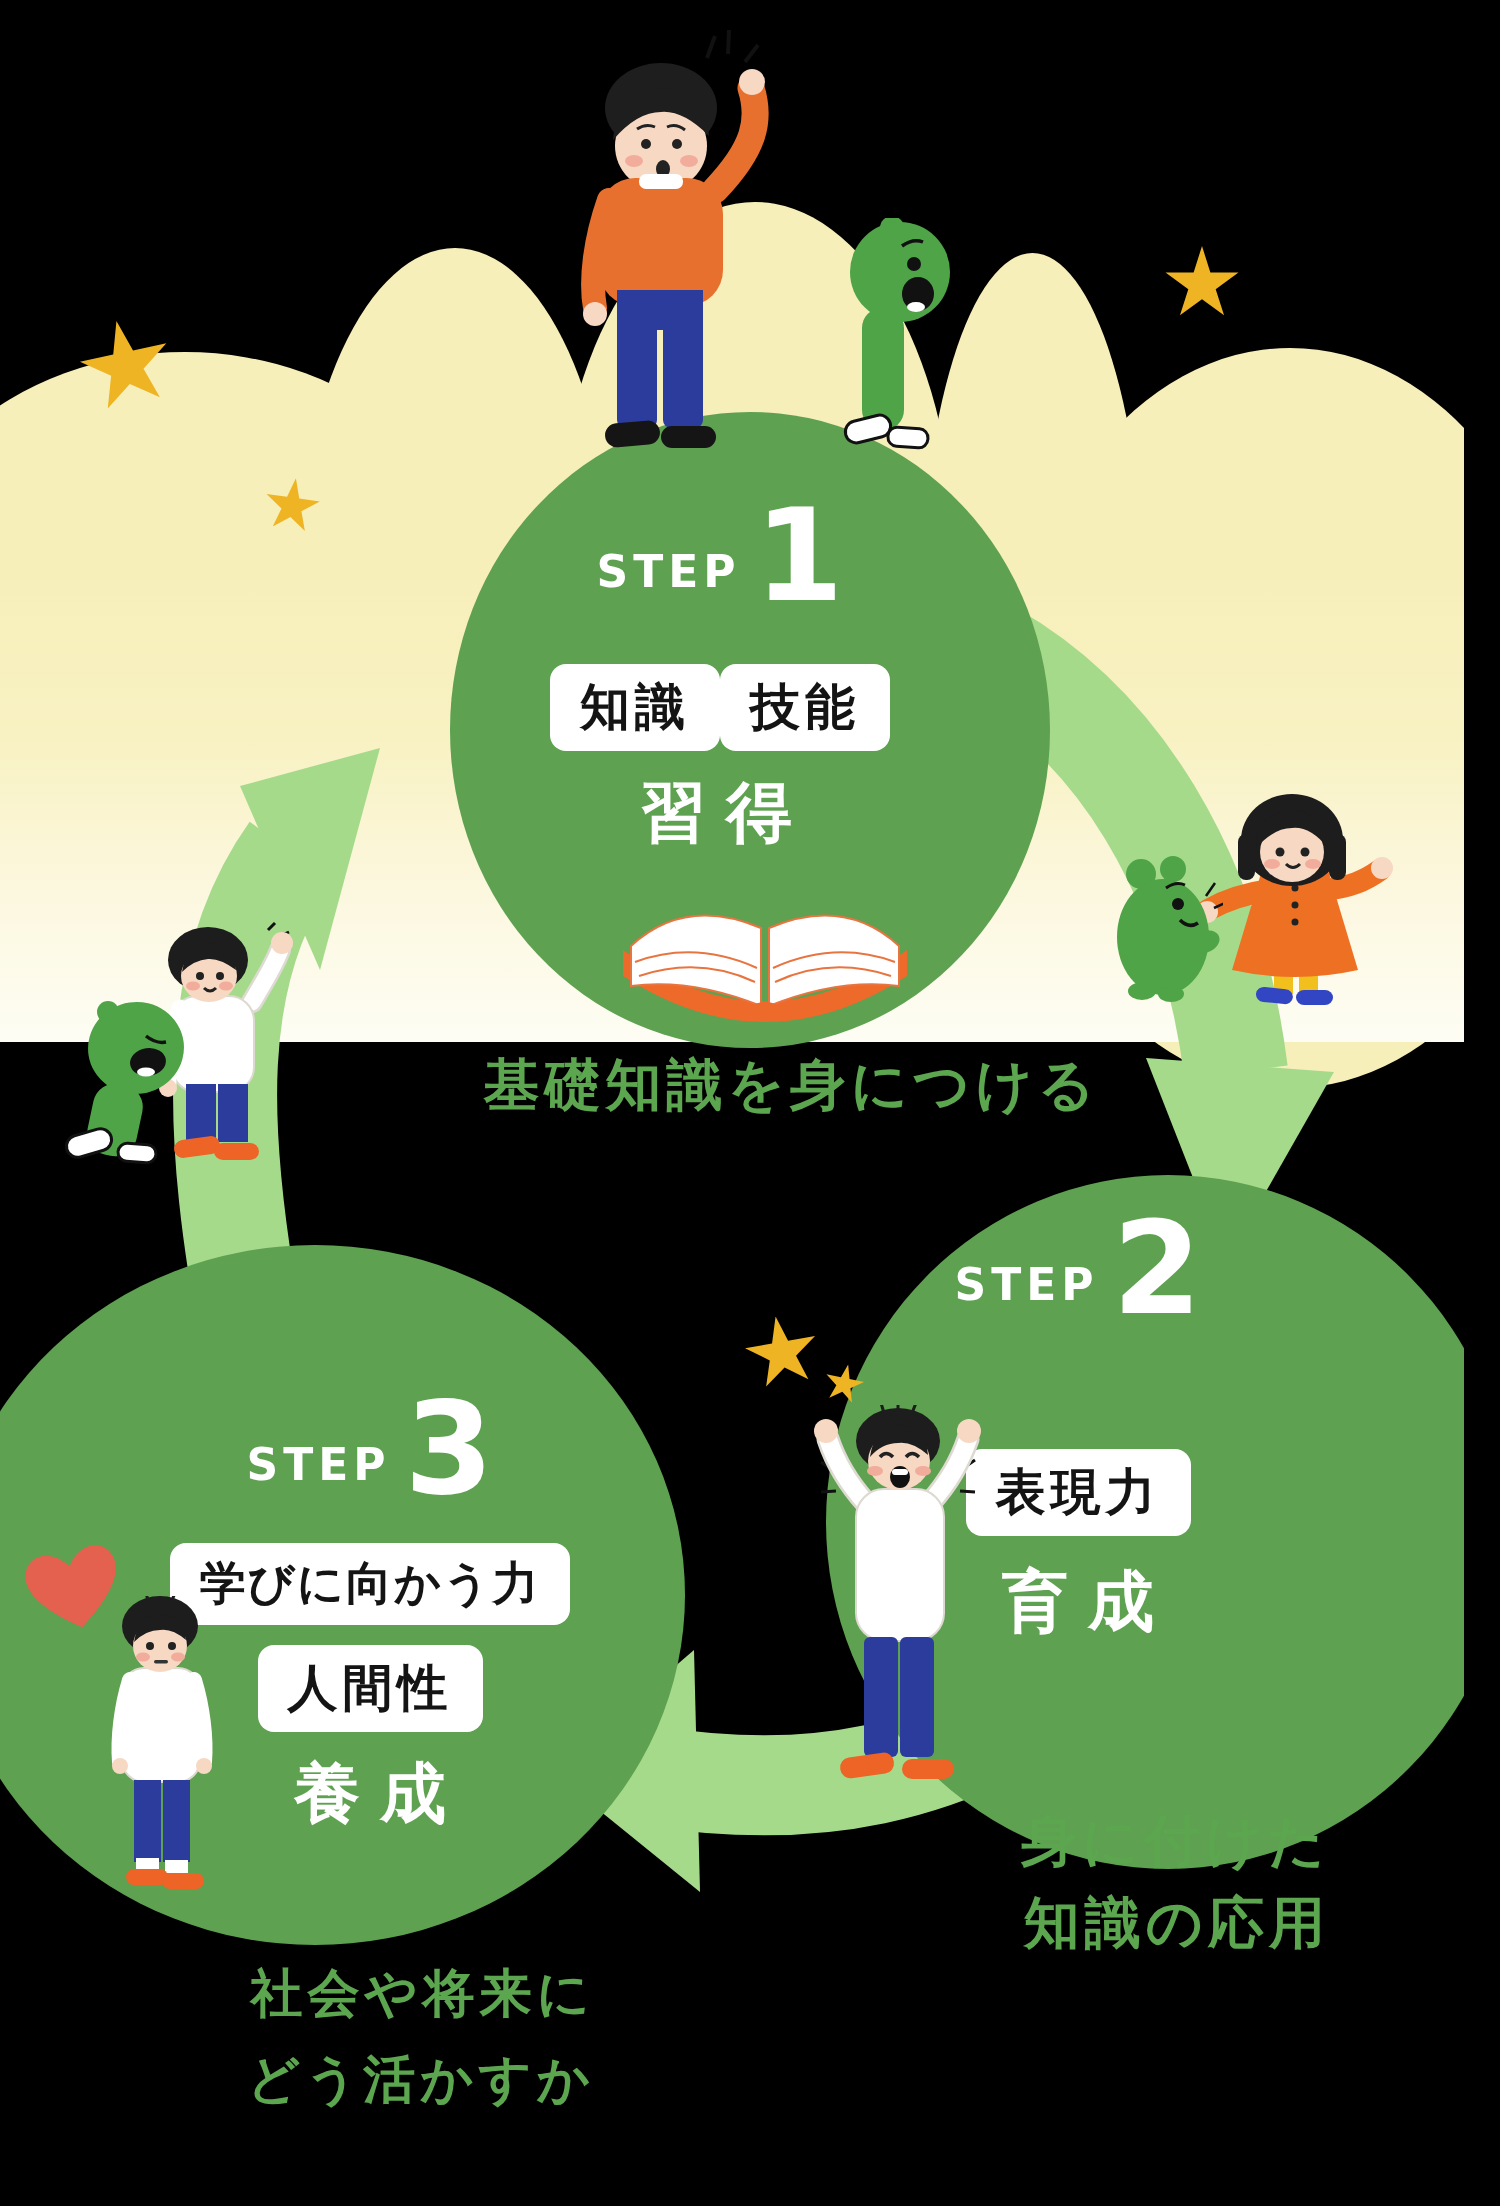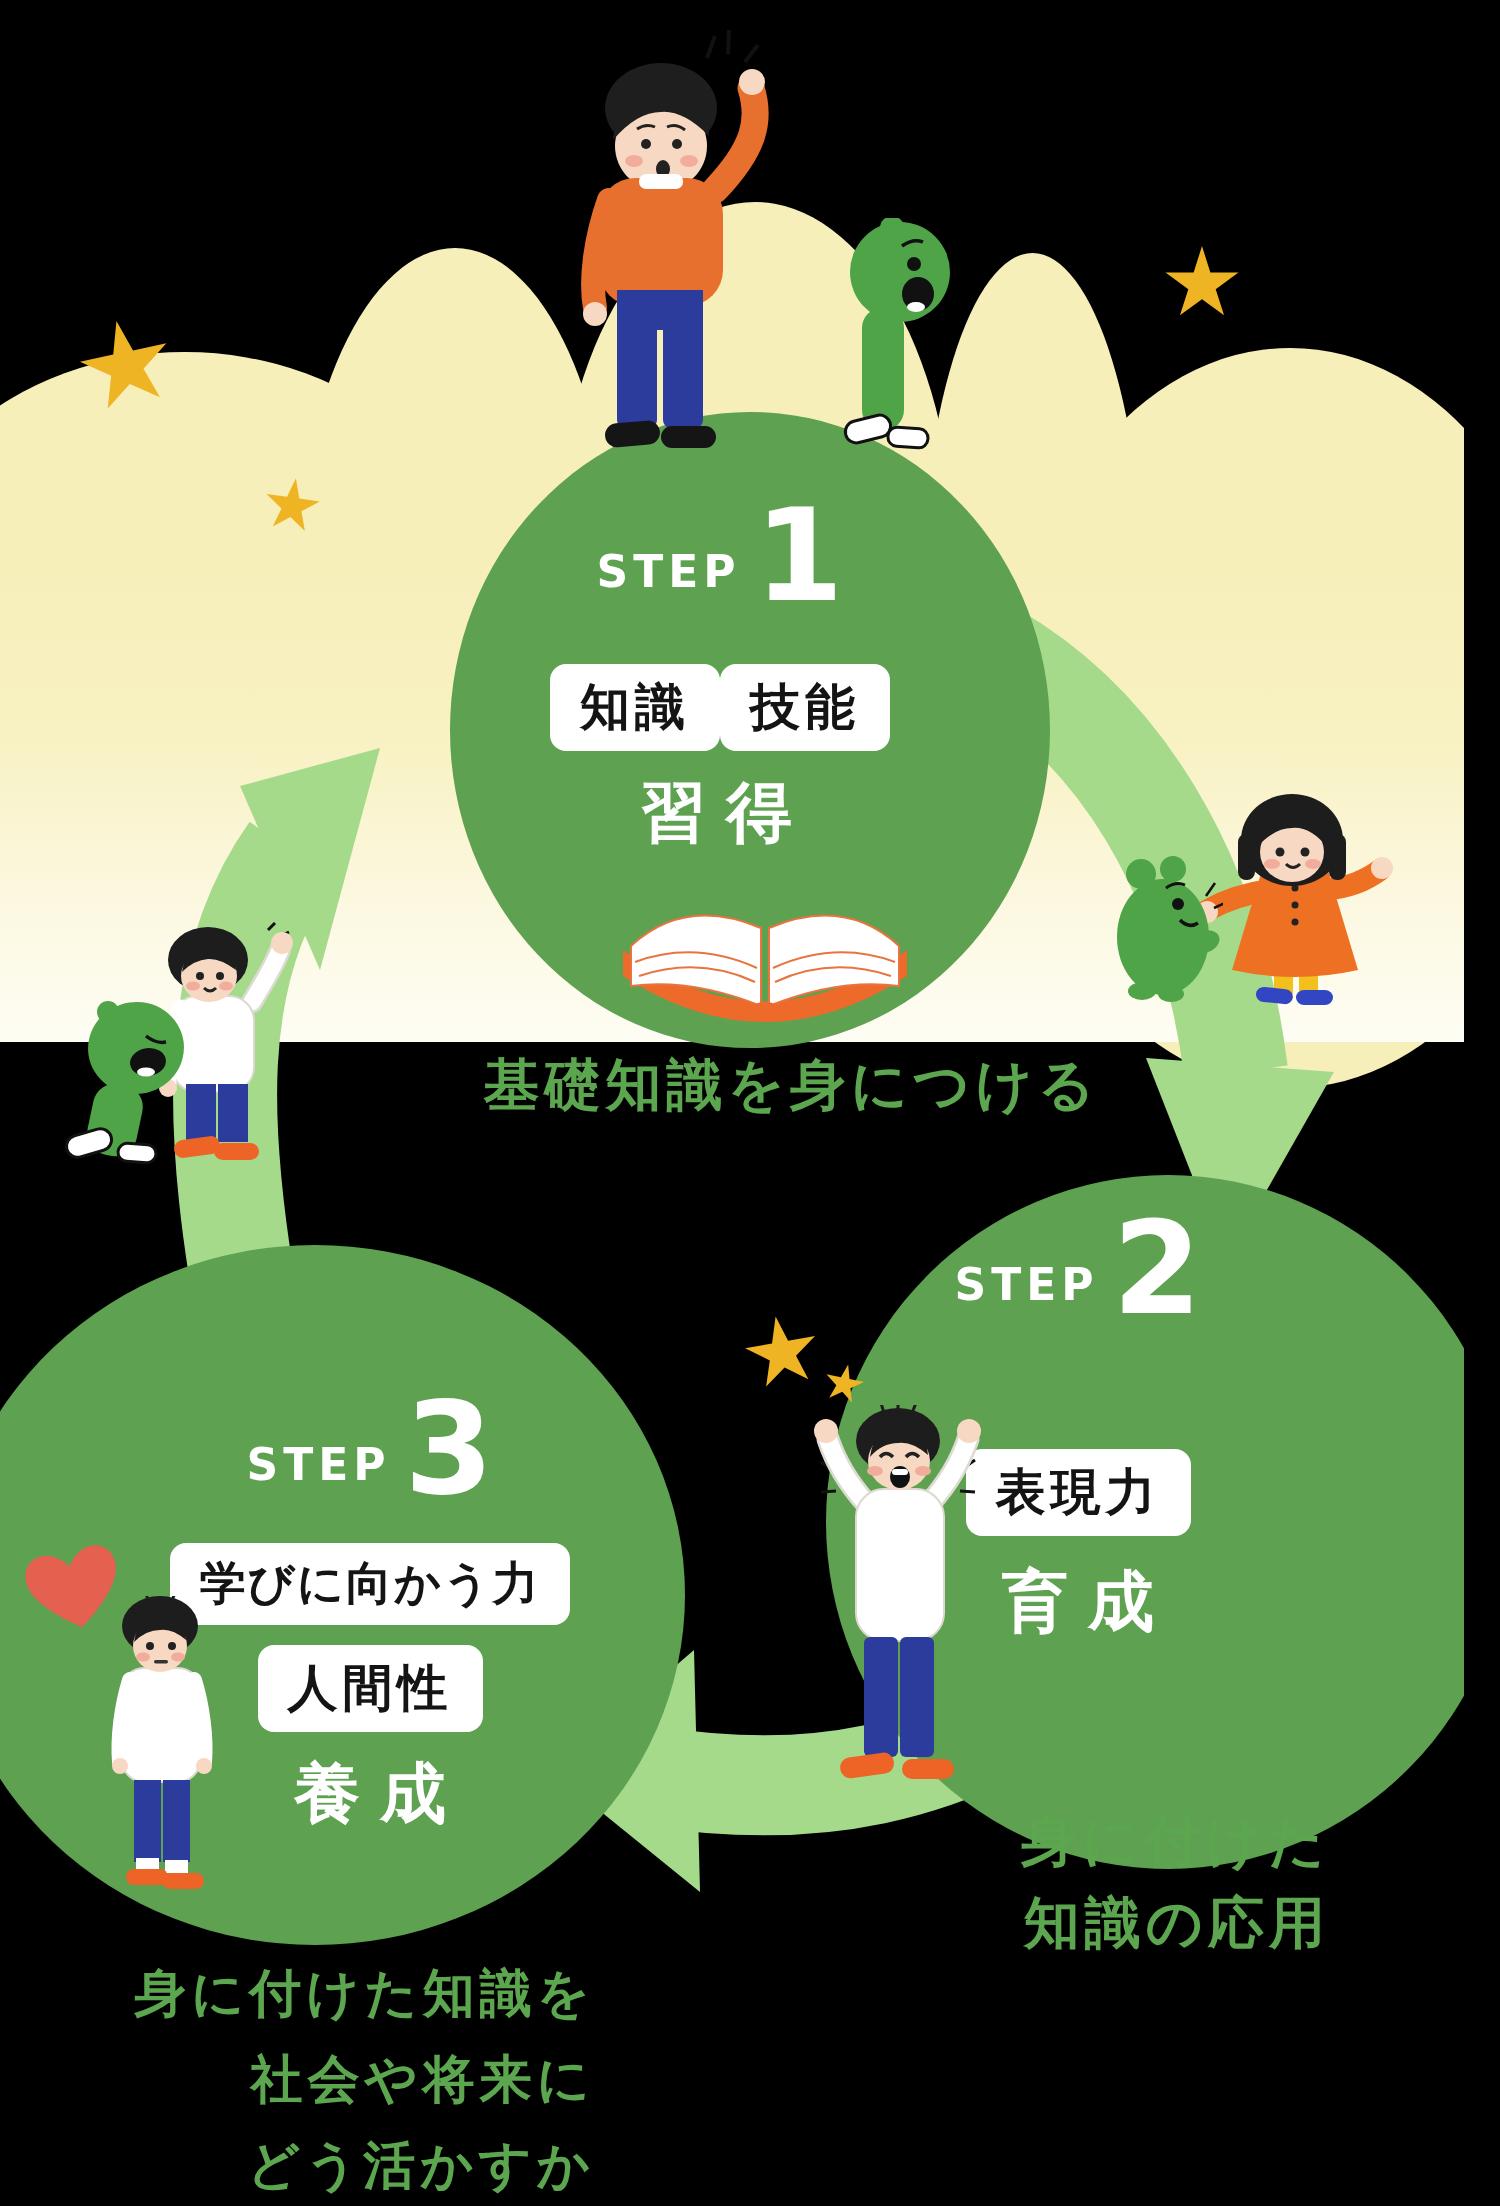--- a/index.html
+++ b/index.html
@@ -110,21 +110,20 @@
     </div>
     <div class="row action" style="left:110px;right:0;top:504px;">養成</div>
   </div>
 
   <div class="cap cap1">基礎知識を身につける</div>
   <div class="cap cap2">
     <div>身に付けた</div>
     <div>知識の応用</div>
   </div>
   <div class="cap cap3">
-    <div>身に付けた知識を</div>
     <div>社会や将来に</div>
     <div>どう活かすか</div>
   </div>
 
   <div class="star" style="left:80px;top:320px;width:92px;height:92px;transform:rotate(-12deg);"></div>
   <div class="star" style="left:264px;top:478px;width:56px;height:56px;transform:rotate(8deg);"></div>
   <div class="star" style="left:1164px;top:246px;width:76px;height:76px;"></div>
   <div class="star" style="left:745px;top:1316px;width:74px;height:74px;transform:rotate(-10deg);"></div>
   <div class="star" style="left:824px;top:1364px;width:40px;height:40px;transform:rotate(12deg);"></div>
 

